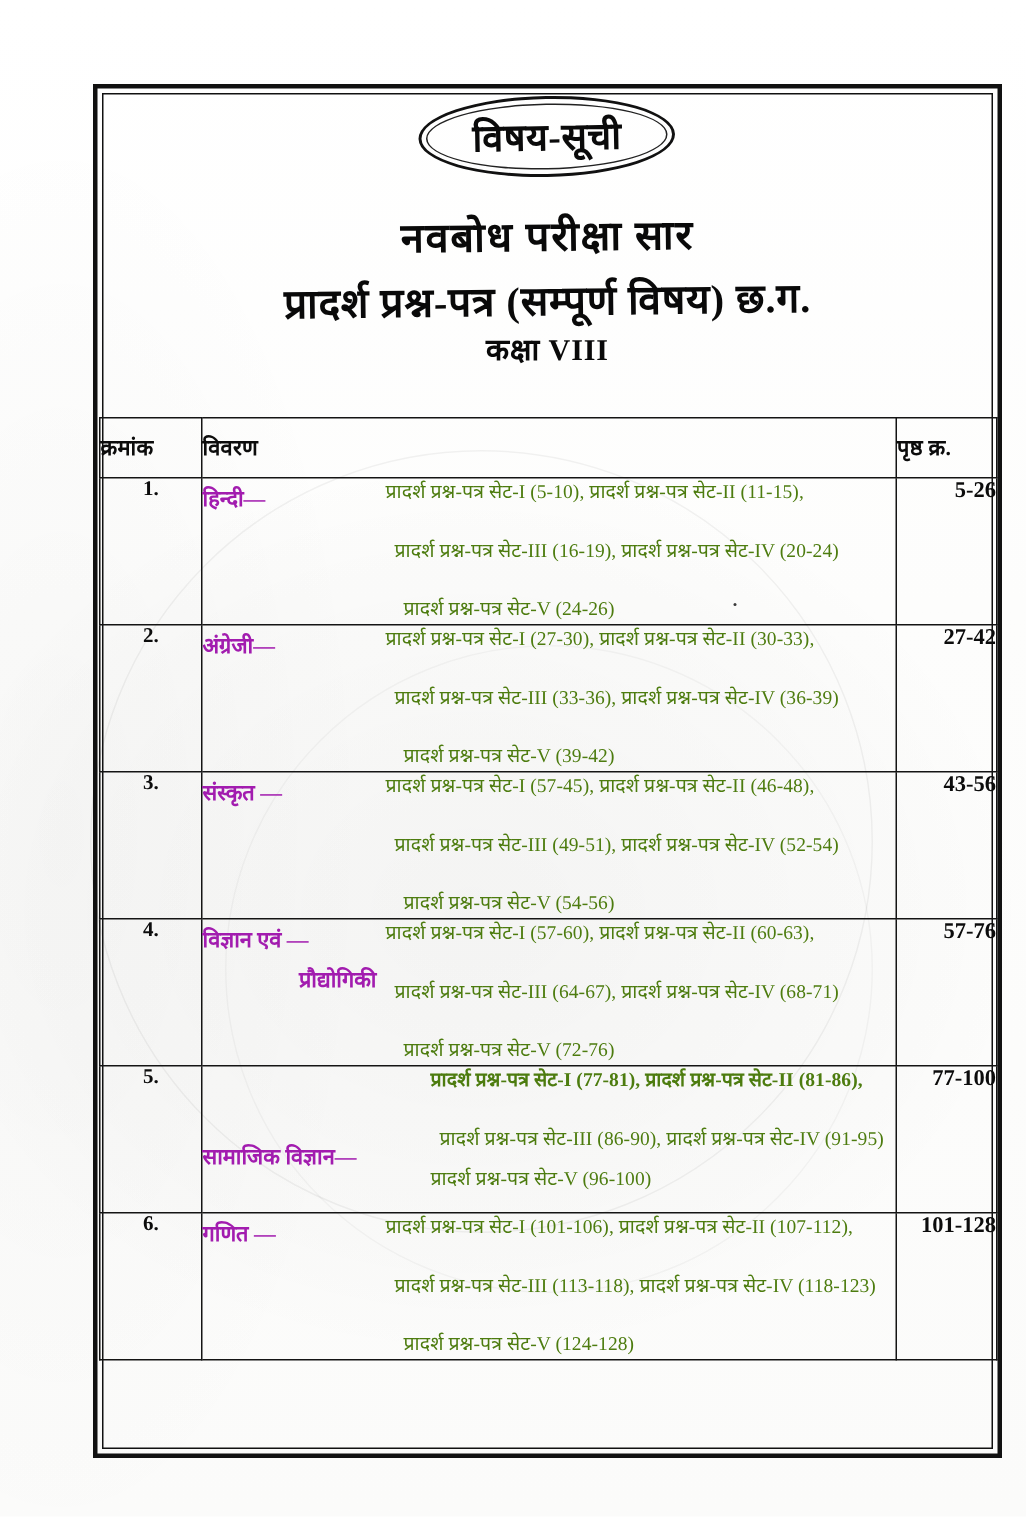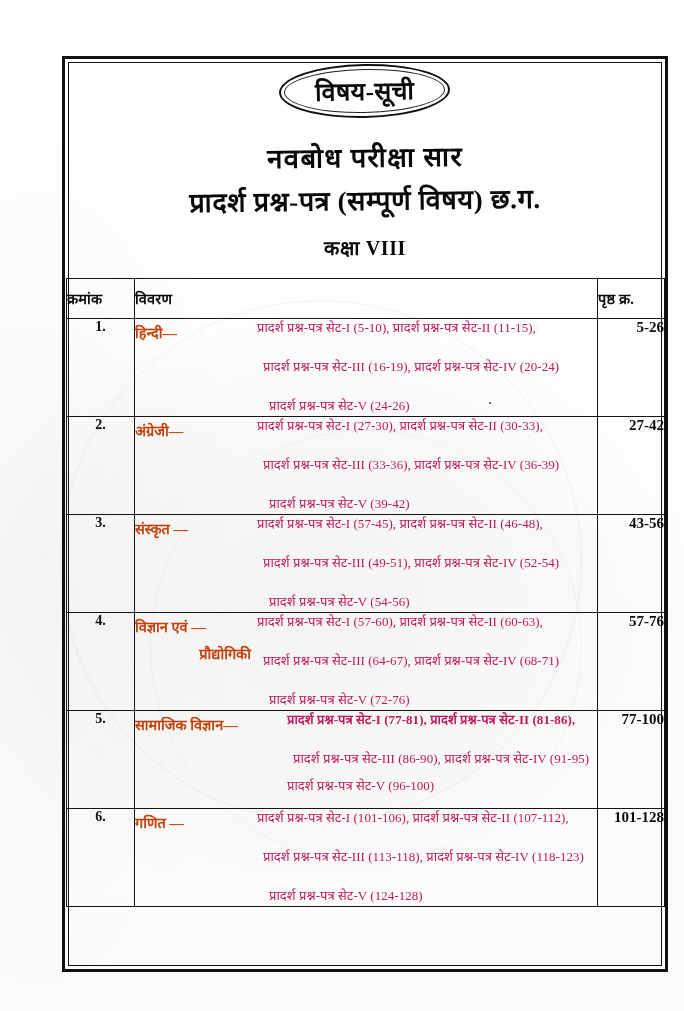--- a/index.html
+++ b/index.html
@@ -102,21 +102,21 @@
     transform: rotate(-0.7deg) scaleX(1.02);
   }
   .heading-line2 {
     font-size: 27px;
     margin-top: 6px;
     letter-spacing: 0.6px;
     transform: rotate(-0.7deg) scaleX(1.0);
   }
   .heading-line3 {
     font-size: 20px;
-    margin-top: 16px;
+    margin-top: 1px;
     letter-spacing: 0.6px;
   }
 
   
   .toc-table {
     position: absolute;
     left: 66px;
     top: 278px;
     width: 598px;
     border-collapse: collapse;
@@ -170,33 +170,33 @@
     display: flex;
     align-items: flex-start;
     gap: 0;
   }
   .subject-name {
     flex: 0 0 auto;
     width: 116px;
     font-family: "Liberation Serif", serif;
     font-size: 14.5px;
     font-weight: bold;
-    color: #c2410c;
+    color: #a21caf;
     line-height: 1.85;
     padding-top: 1px;
     white-space: nowrap;
   }
-  .subject-name.wide { width: 152px; }
+  .subject-name.wide { width: 152px; margin-top: 47px; }
   .subject-name .sub-l2 { display: block; text-align: right; }
 
   .set-lines {
     flex: 1 1 auto;
     font-family: "Liberation Serif", serif;
     font-size: 13px;
-    color: #be185d;
+    color: #4d7c0f;
     line-height: 1.0;
   }
   .set-line {
     white-space: nowrap;
     letter-spacing: 0.05px;
   }
   .set-line.l1 { margin-left: 6px;  margin-top: 2px; }
   .set-line.l2 { margin-left: 12px; margin-top: 26px; }
   .set-line.l3 { margin-left: 18px;  margin-top: 26px; }
 

